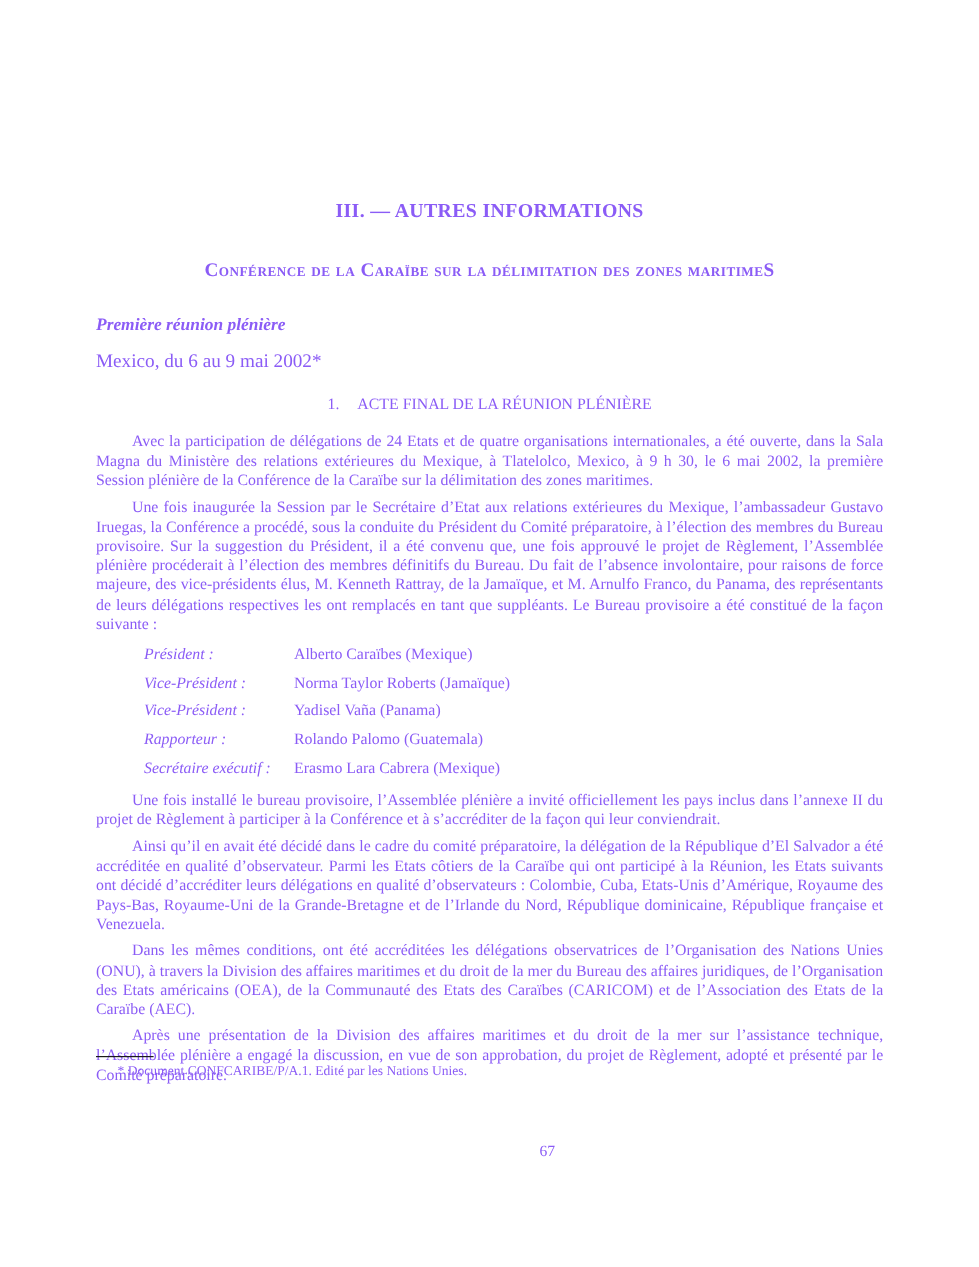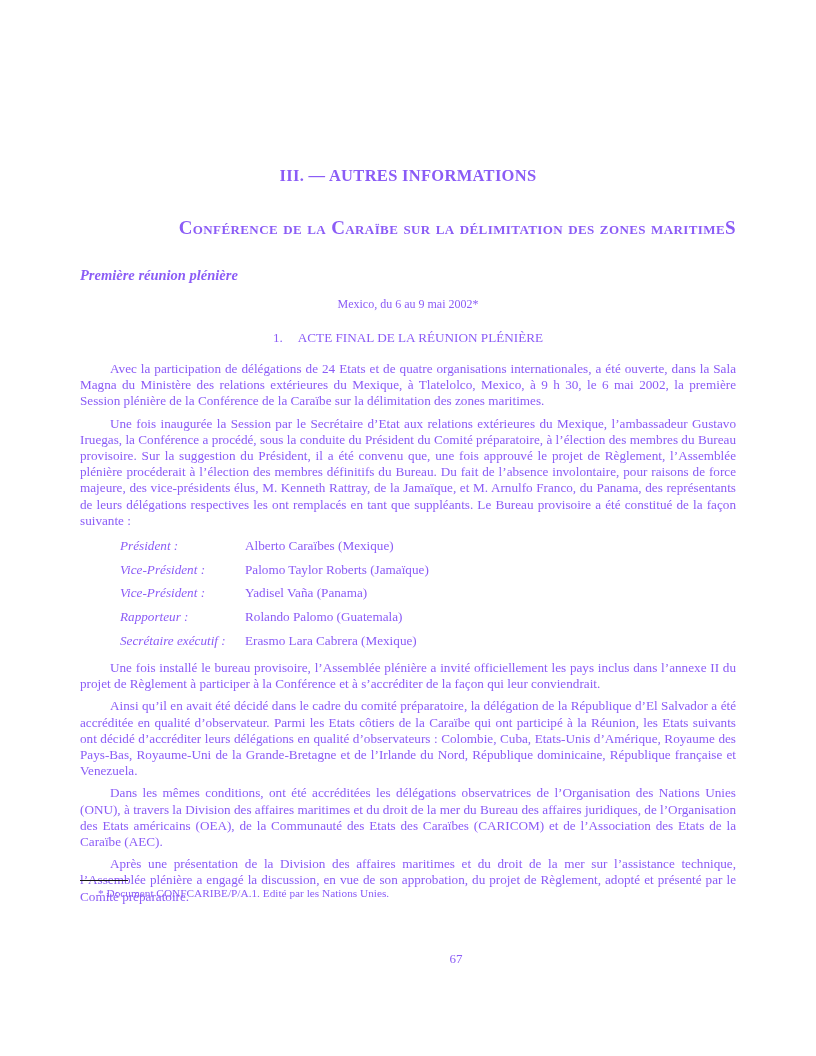--- a/index.html
+++ b/index.html
@@ -23,37 +23,37 @@
     width: 656px;
   }
   .section-title {
     text-align: center;
     font-size: 16.5px;
     font-weight: bold;
     letter-spacing: 0.3px;
     margin: 0 0 0 0;
   }
   .conference-title {
-    text-align: right;
-    font-size: 19px;
+    text-align: center;
+    font-size: 16px;
     font-weight: bold;
     font-variant: small-caps;
     letter-spacing: 0.4px;
     margin-top: 31px;
   }
   .meeting-title {
     text-align: left;
     font-size: 14.5px;
     font-weight: bold;
     font-style: italic;
     margin-top: 28px;
   }
   .meeting-date {
-    text-align: center;
-    font-size: 12px;
+    text-align: left;
+    font-size: 16px;
     margin-top: 13px;
   }
   .act-heading {
     text-align: center;
     font-size: 13.2px;
     margin-top: 18px;
   }
   .act-heading .act-number {
     margin-right: 15px;
   }
@@ -135,21 +135,21 @@
 
       <p>Une fois inaugurée la Session par le Secrétaire d’Etat aux relations extérieures du Mexique, l’ambassadeur Gustavo Iruegas, la Conférence a procédé, sous la conduite du Président du Comité préparatoire, à l’élection des membres du Bureau provisoire. Sur la suggestion du Président, il a été convenu que, une fois approuvé le projet de Règlement, l’Assemblée plénière procéderait à l’élection des membres définitifs du Bureau. Du fait de l’absence involontaire, pour raisons de force majeure, des vice-présidents élus, M. Kenneth Rattray, de la Jamaïque, et M. Arnulfo Franco, du Panama, des représentants de leurs délégations respectives les ont remplacés en tant que suppléants. Le Bureau provisoire a été constitué de la façon suivante :</p>
 
       <div class="bureau-list">
         <div class="bureau-row">
           <span class="bureau-role">Président :</span>
           <span class="bureau-name">Alberto Caraïbes (Mexique)</span>
         </div>
         <div class="bureau-row">
           <span class="bureau-role">Vice-Président :</span>
-          <span class="bureau-name">Palomo Taylor Roberts (Jamaïque)</span>
+          <span class="bureau-name">Norma Taylor Roberts (Jamaïque)</span>
         </div>
         <div class="bureau-row">
           <span class="bureau-role">Vice-Président :</span>
           <span class="bureau-name">Yadisel Vaña (Panama)</span>
         </div>
         <div class="bureau-row">
           <span class="bureau-role">Rapporteur :</span>
           <span class="bureau-name">Rolando Palomo (Guatemala)</span>
         </div>
         <div class="bureau-row">

